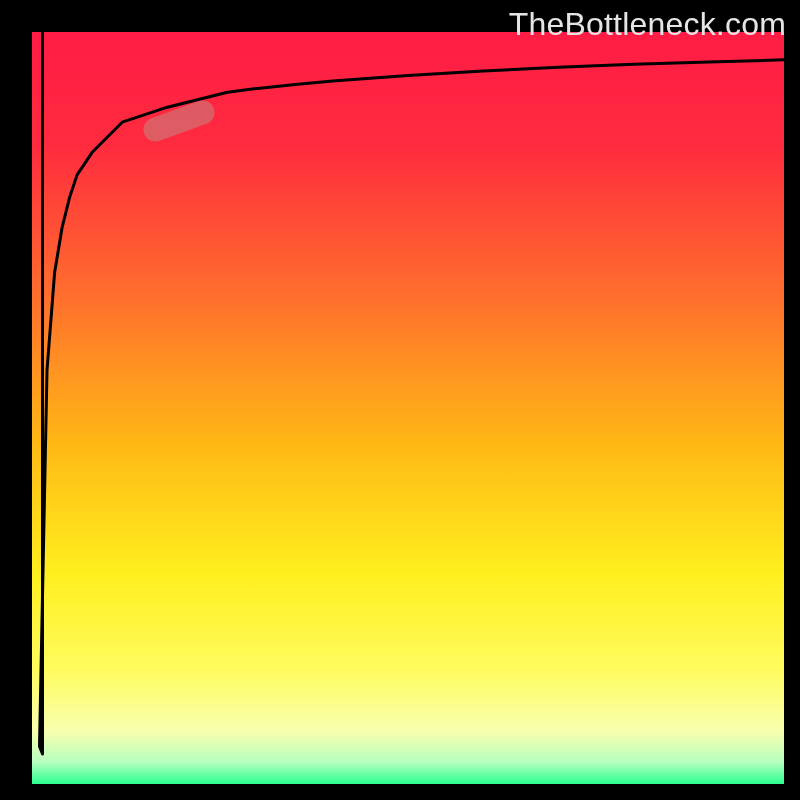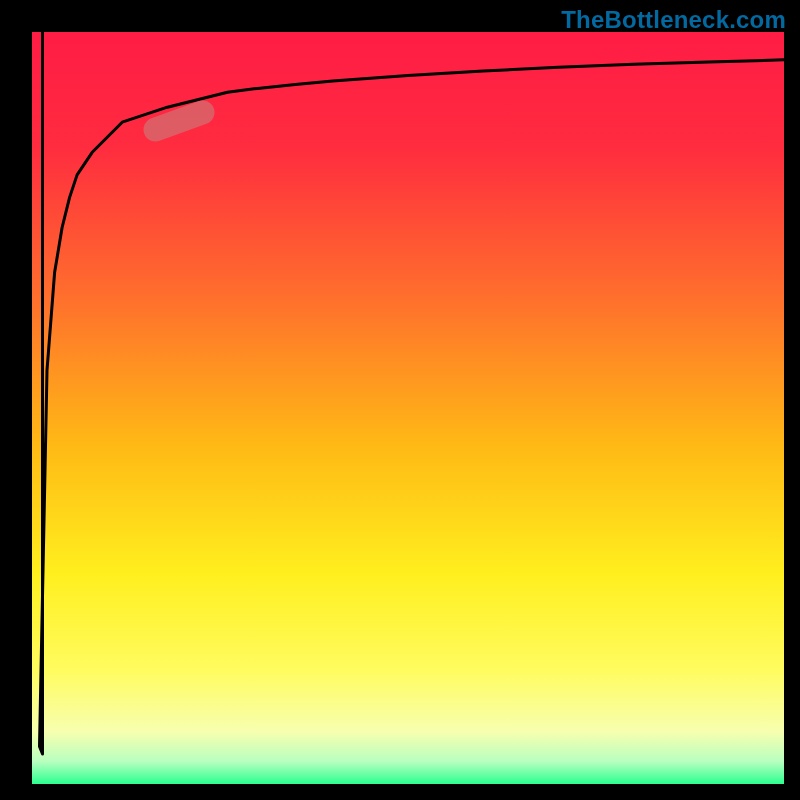--- a/index.html
+++ b/index.html
@@ -39,24 +39,23 @@
     left: 110px;
     top: 77px;
     transform: rotate(-20deg);
     background: rgba(205, 120, 120, 0.65);
     border-radius: 12px;
   }
   .watermark {
     position: absolute;
     top: 6px;
     right: 14px;
-    color: #0369a1;
-    font-size: 24px;
+    color: #e5e5e5;
+    font-size: 32px;
     letter-spacing: 0.2px;
-    font-weight: bold;
   }
 </style>
 </head>
 <body>
 
 <div class="frame">
 
   <div class="plot-area">
 
     <svg class="gradient-bg" viewBox="0 0 752 752" preserveAspectRatio="none">

